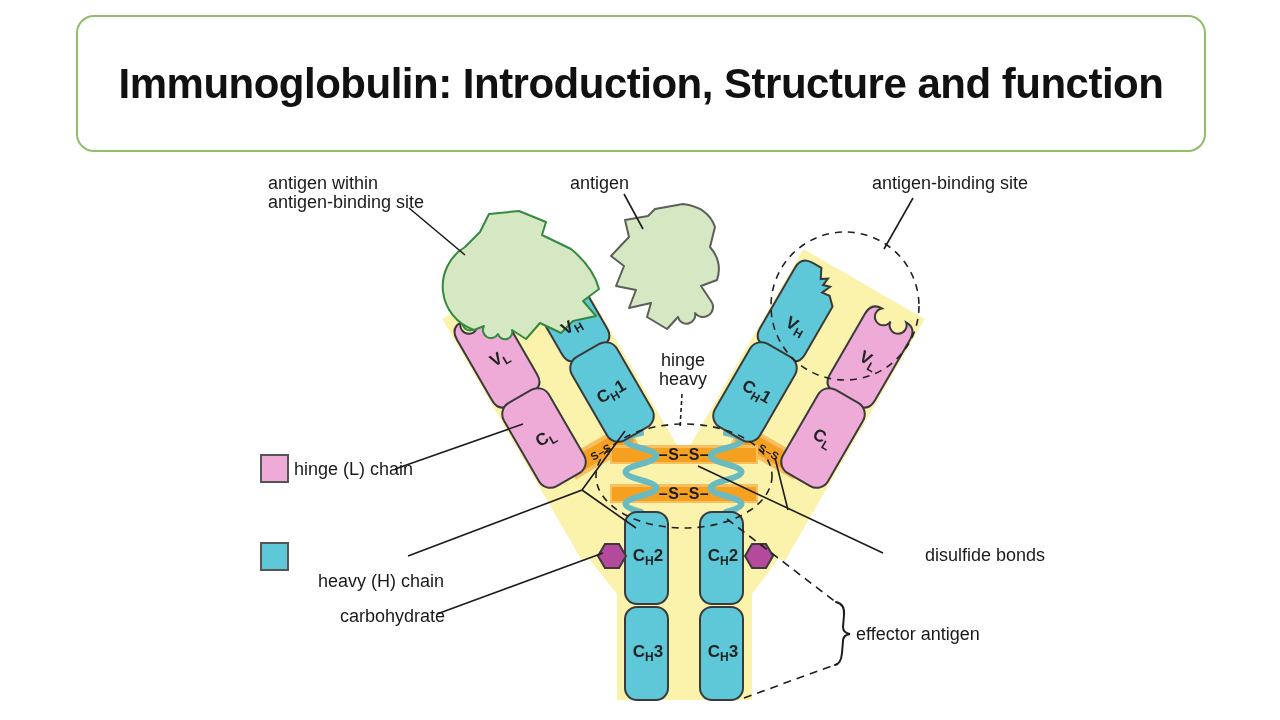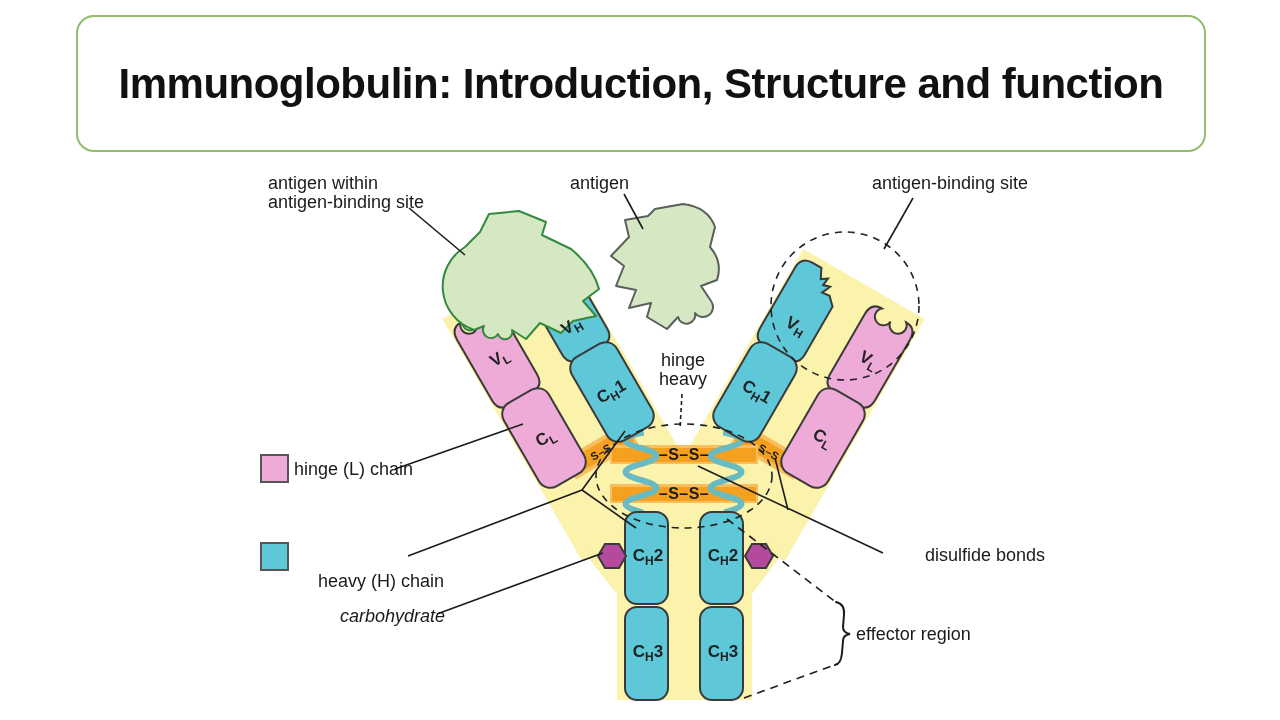--- a/index.html
+++ b/index.html
@@ -133,30 +133,30 @@
   </div>
 
   <div class="lbl" style="left:294px;top:460px;">
     <span>hinge (L) chain</span>
   </div>
 
   <div class="lbl" style="left:294px;top:572px;margin-left:24px;">
     <span>heavy (H) chain</span>
   </div>
 
-  <div class="lbl" style="left:340px;top:607px;font-style:italic;">
+  <div class="lbl" style="left:340px;top:607px;">
     <span>carbohydrate</span>
   </div>
 
   <div class="lbl" style="left:925px;top:546px;">
     <span>disulfide bonds</span>
   </div>
 
   <div class="lbl" style="left:856px;top:625px;">
-    <span>effector region</span>
+    <span>effector antigen</span>
   </div>
 
   <div class="dlabel" style="left:500px;top:359px;transform:translate(-50%,-50%) rotate(-30deg);"><span>V</span><span class="sub">L</span><span></span></div>
   <div class="dlabel" style="left:572px;top:327px;transform:translate(-50%,-50%) rotate(-30deg);"><span>V</span><span class="sub">H</span><span></span></div>
   <div class="dlabel" style="left:546px;top:439px;transform:translate(-50%,-50%) rotate(-30deg);"><span>C</span><span class="sub">L</span><span></span></div>
   <div class="dlabel" style="left:612px;top:393px;transform:translate(-50%,-50%) rotate(-30deg);"><span>C</span><span class="sub">H</span><span>1</span></div>
 
   <div class="dlabel" style="left:795px;top:327px;transform:translate(-50%,-50%) rotate(30deg);"><span>V</span><span class="sub">H</span><span></span></div>
   <div class="dlabel" style="left:868px;top:361px;transform:translate(-50%,-50%) rotate(30deg);"><span>V</span><span class="sub">L</span><span></span></div>
   <div class="dlabel" style="left:756px;top:393px;transform:translate(-50%,-50%) rotate(30deg);"><span>C</span><span class="sub">H</span><span>1</span></div>

